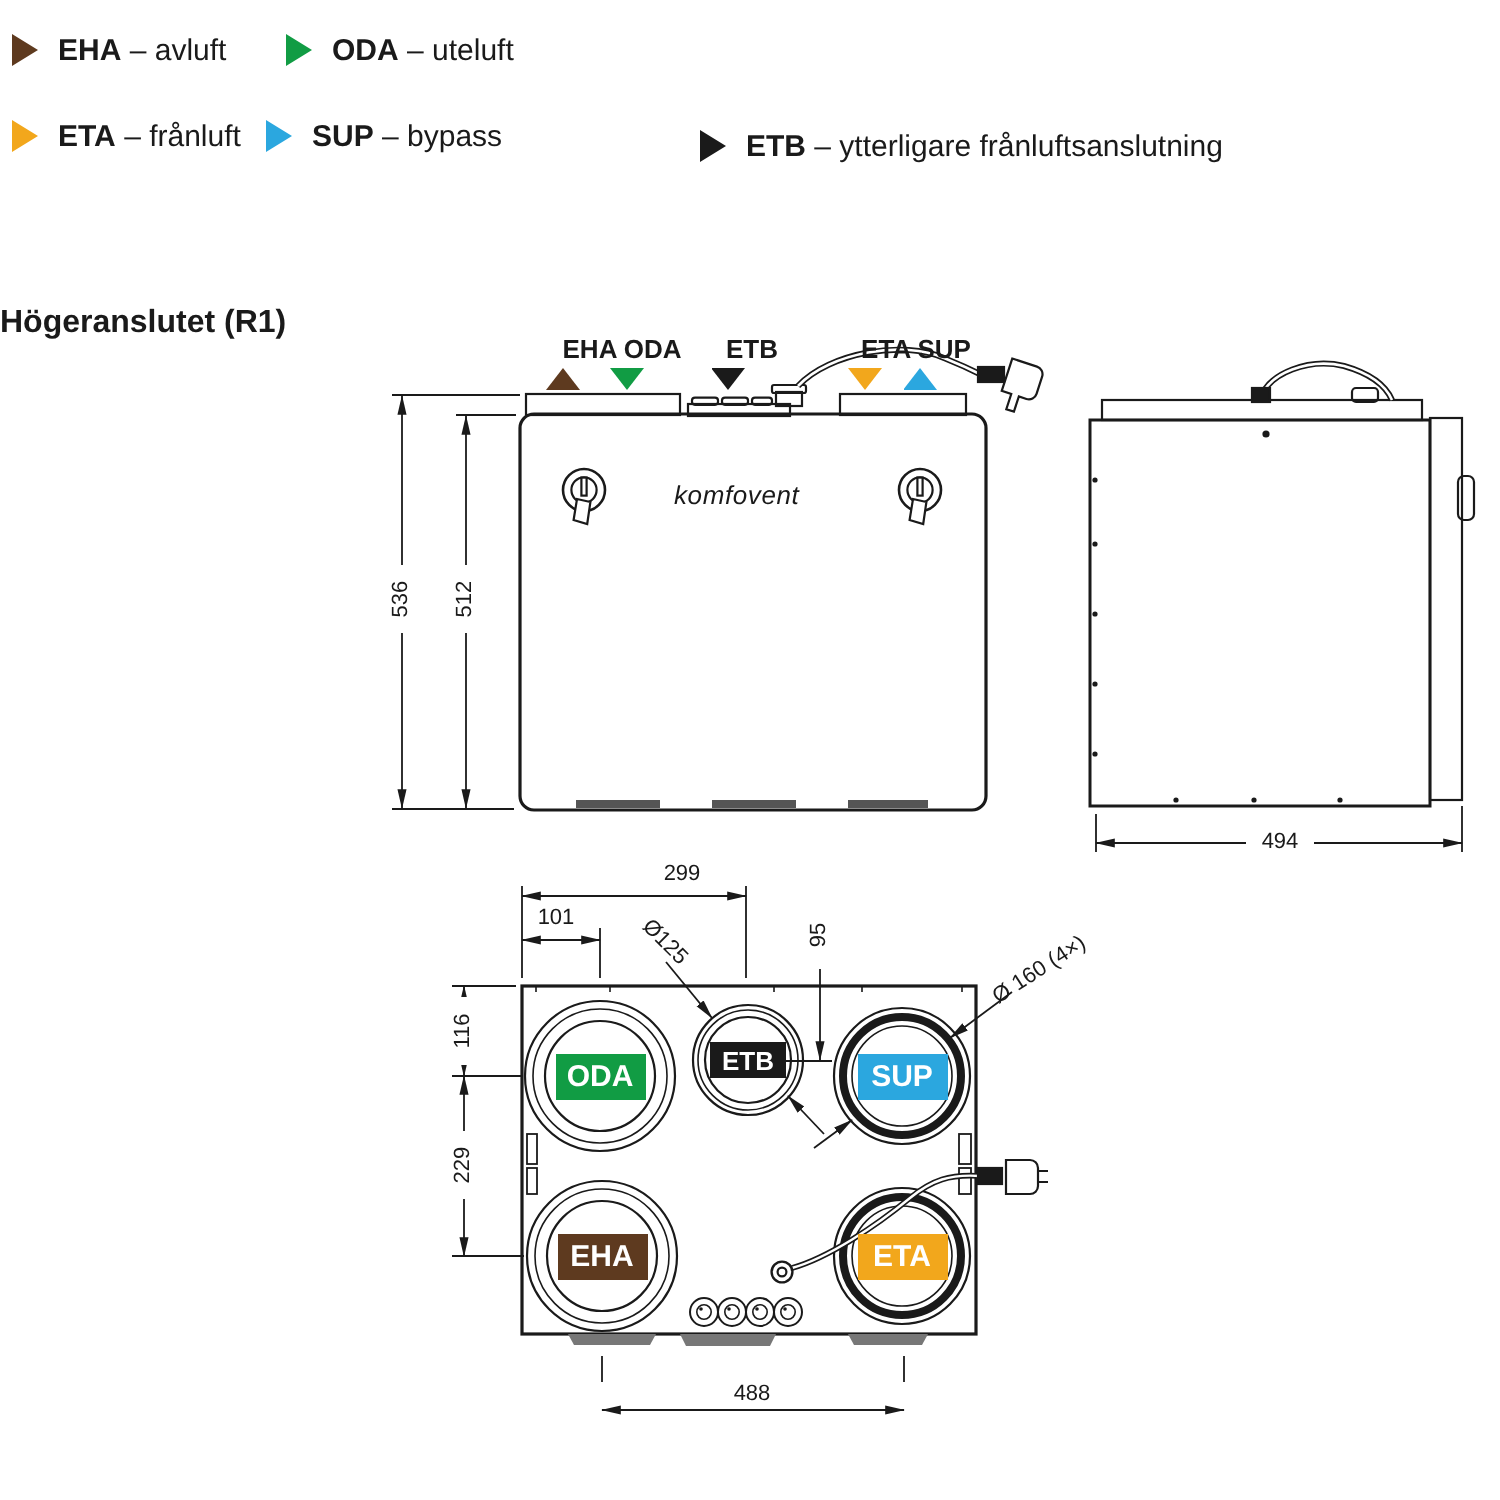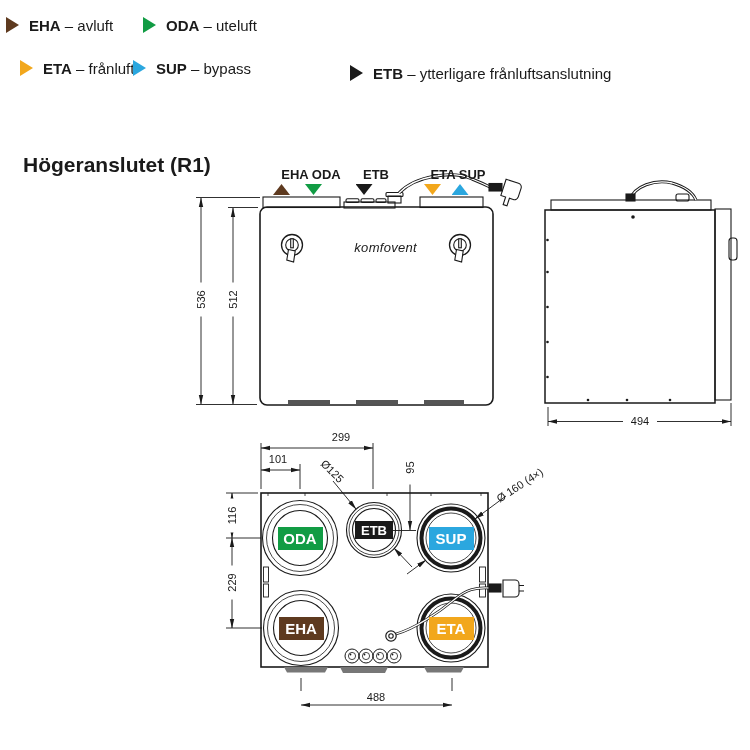--- a/index.html
+++ b/index.html
@@ -4,54 +4,54 @@
 <style>
   * { margin:0; padding:0; box-sizing:border-box; }
   html,body { width:750px; height:750px; }
   body { background:#fff; font-family:"Liberation Sans", sans-serif; position:relative; color:#1a1a1a; overflow:hidden; }
 
   .legend-item { position:absolute; display:flex; align-items:flex-start; font-size:15px;justify-content:space-between; }
   .tri-r { width:13px; height:16px; clip-path:polygon(0 0,100% 50%,0 100%); margin-top:1px; flex:none; }
   .legend-text { margin-left:10px; line-height:20px; white-space:nowrap; }
   .code { font-weight:bold; }
 
-  .section-title { position:absolute; left:23px; top:153px; font-size:21px; font-weight:bold; }
+  .section-title { position:absolute; left:0; top:153px; font-size:16px; font-weight:bold; }
 
   svg.draw { position:absolute; left:0; top:0; }
 
   .dim { position:absolute; font-size:11px; text-align:center; white-space:nowrap; line-height:13px; }
   .dim.bg { background:#fff; }
   .rot90 { transform:rotate(-90deg); transform-origin:center; }
   .rot45 { transform:rotate(45deg); transform-origin:center; }
   .rotm33 { transform:rotate(-33deg); transform-origin:center; }
 
   .toplabel { position:absolute; font-size:13px; font-weight:bold; text-align:center; white-space:nowrap;margin-left:12px; }
   .tri { position:absolute; width:17px; height:11px; }
   .tri.up { clip-path:polygon(50% 0,100% 100%,0 100%); }
   .tri.down { clip-path:polygon(0 0,100% 0,50% 100%); }
 
-  .brand { position:absolute; left:337px; top:240px; width:80px; text-align:right;
+  .brand { position:absolute; left:337px; top:240px; width:80px; text-align:left;
            font-style:italic; font-size:13px; font-weight:500; letter-spacing:0.3px; }
 
   .port-label { position:absolute; color:#fff; font-weight:bold; font-size:15px;
                 display:flex; align-items:center; justify-content:center; }
 </style>
 </head>
 <body>
 
 <div>
   <div class="legend-item" style="left:6px; top:16px;">
     <span class="tri-r" style="background-color: rgb(94, 58, 31);"></span>
     <span class="legend-text"><span class="code">EHA</span> <span>– avluft</span></span>
   </div>
   <div class="legend-item" style="left:143px; top:16px;">
     <span class="tri-r" style="background-color: rgb(17, 156, 68);"></span>
     <span class="legend-text"><span class="code">ODA</span> <span>– uteluft</span></span>
   </div>
-  <div class="legend-item" style="left:20px; top:59px;">
+  <div class="legend-item" style="left:6px; top:59px;">
     <span class="tri-r" style="background-color: rgb(242, 167, 28);"></span>
     <span class="legend-text"><span class="code">ETA</span> <span>– frånluft</span></span>
   </div>
   <div class="legend-item" style="left:133px; top:59px;">
     <span class="tri-r" style="background-color: rgb(43, 167, 223);"></span>
     <span class="legend-text"><span class="code">SUP</span> <span>– bypass</span></span>
   </div>
   <div class="legend-item" style="left:350px; top:16px;margin-top:48px;">
     <span class="tri-r" style="background-color: rgb(26, 26, 26);"></span>
     <span class="legend-text">

